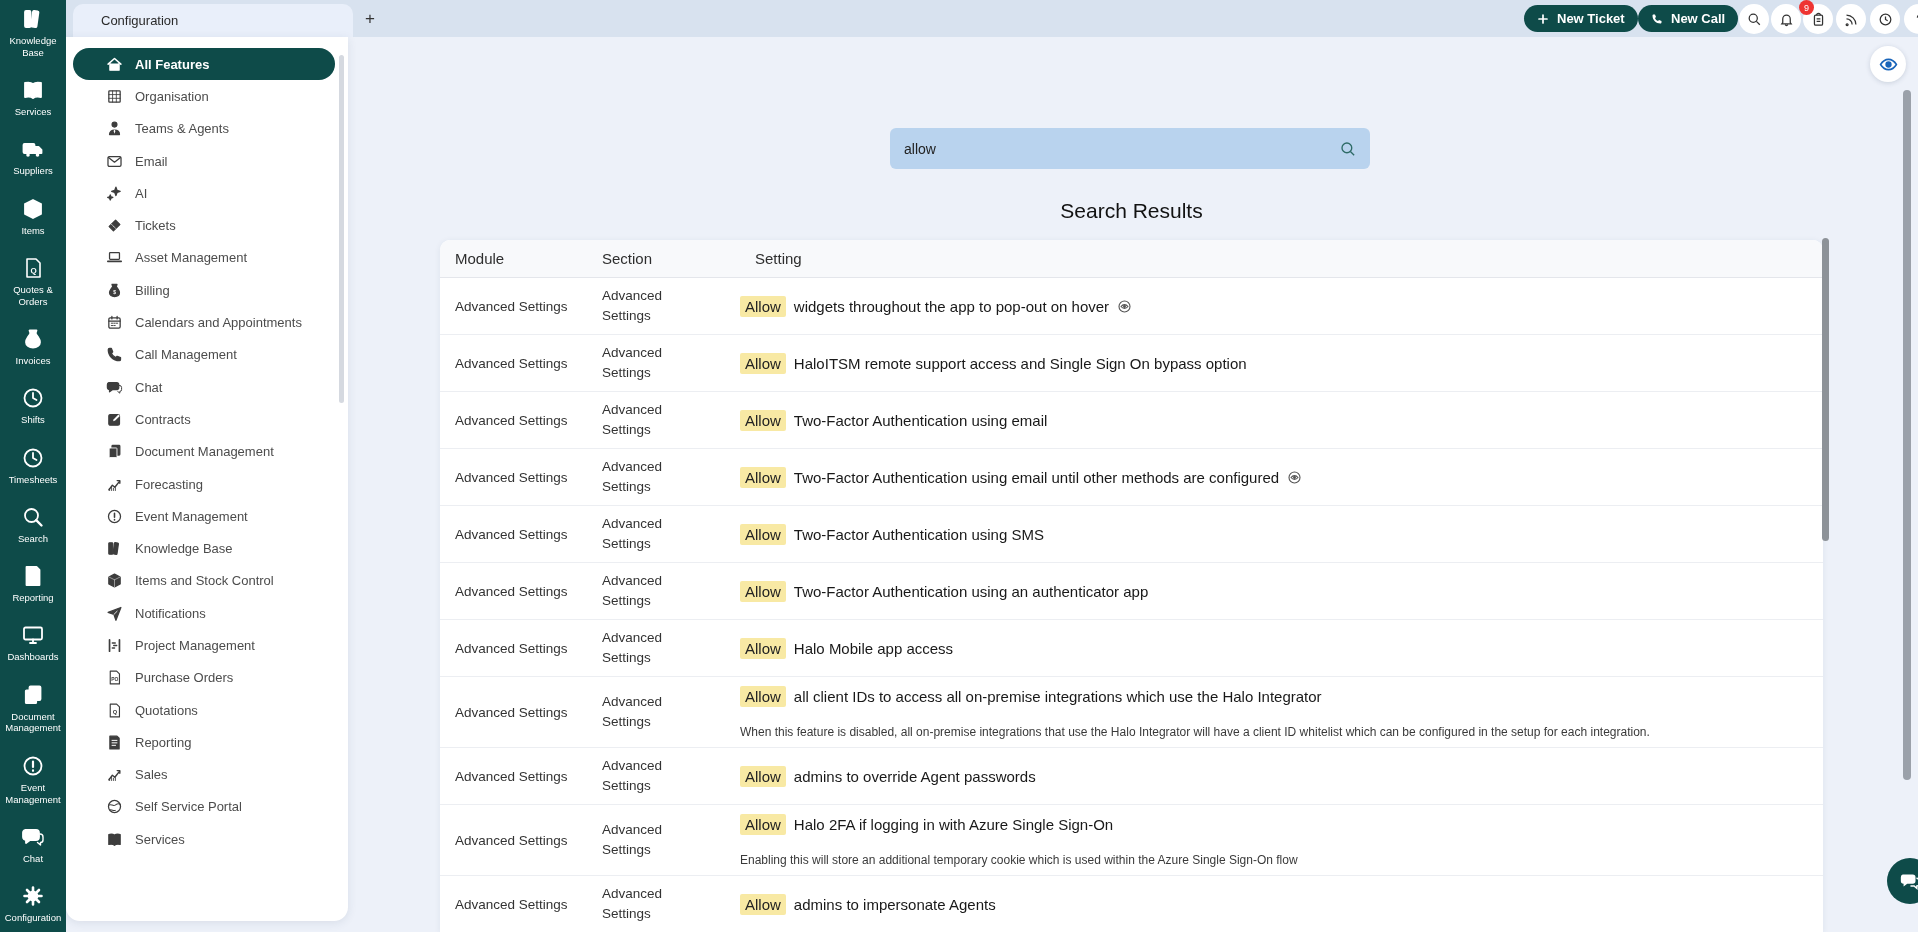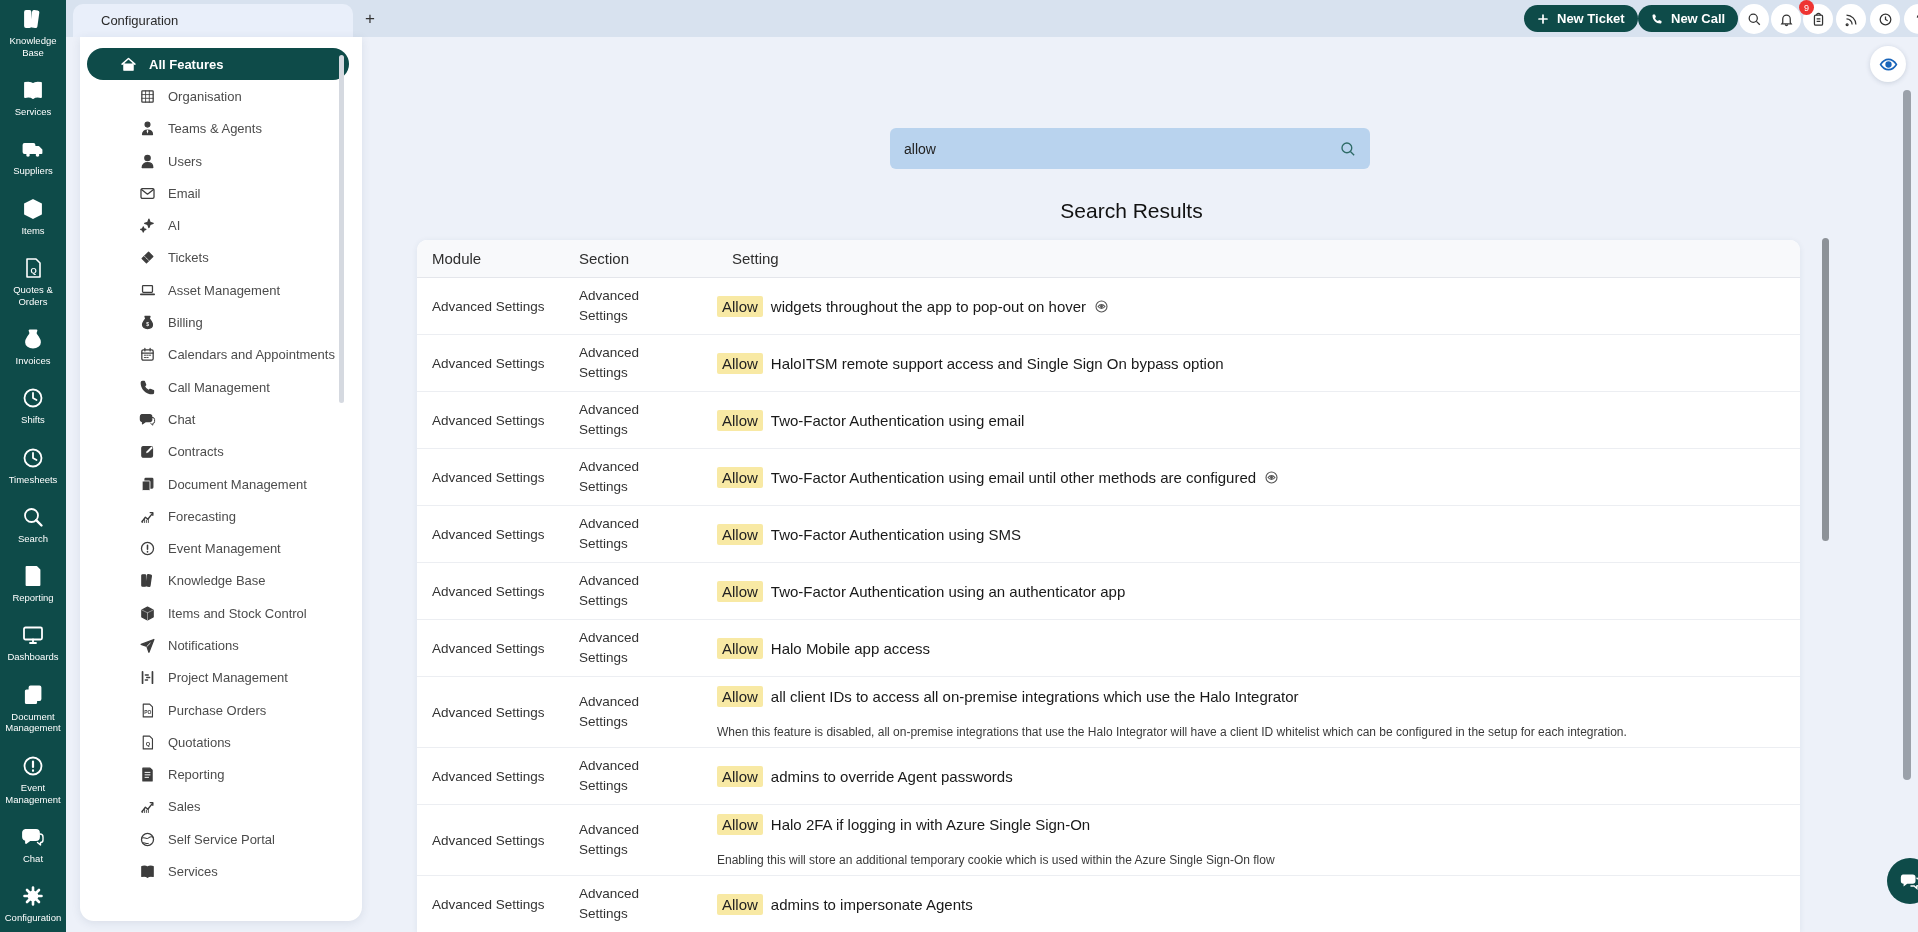--- a/index.html
+++ b/index.html
@@ -32,26 +32,26 @@
   .pill svg { width:12px; height:12px; }
   .cbtn { position:absolute; top:4px; width:30px; height:30px; border-radius:50%;
     background:#fff; display:flex; align-items:center; justify-content:center;
     cursor:pointer; }
   .cbtn svg { width:15px; height:15px; stroke:#333; fill:none; stroke-width:2; }
   .badge { position:absolute; left:1733px; top:0; min-width:15px; height:15px;
     border-radius:8px; background:var(--badge,#ee3432); color:#fff; font-size:9px;
     display:flex; align-items:center; justify-content:center; z-index:12; }
 
   
-  .panel { position:fixed; left:80px; top:37px; width:282px; height:884px;
+  .panel { position:fixed; left:66px; top:37px; width:282px; height:884px;
     background:#fff; border-radius:0 0 14px 14px;
     box-shadow:0 2px 10px rgba(40,60,90,.10); z-index:20; overflow:hidden; }
   .menu { list-style:none; padding-top:11px; }
   .menu li { height:32.3px; display:flex; align-items:center; gap:12px;
-    padding-left:59px; font-size:13px; color:#4c4c4c; cursor:pointer;
+    padding-left:40px; font-size:13px; color:#4c4c4c; cursor:pointer;
     white-space:nowrap; }
   .menu li .mic { width:17px; height:17px; color:#3d3d3d; flex:none; }
   .menu li.active { background:var(--accent,#0e4b49); color:#fff; font-weight:700;
     border-radius:18px; margin:0 13px 0 7px; padding-left:33px; }
   .menu li.active .mic { color:#fff; }
   .panel-scroll { position:fixed; left:339px; top:55px; width:5px; height:348px;
     border-radius:3px; background:#d5d9e0; z-index:21; cursor:pointer; }
 
   
   .searchbox { position:fixed; left:890px; top:128px; width:480px; height:41px;
@@ -59,21 +59,21 @@
     display:flex; align-items:center; }
   .searchbox input { flex:1; background:transparent; border:none; outline:none;
     font-size:14px; color:#222; padding-left:14px;
     font-family:"Liberation Sans",sans-serif; }
   .searchbox .sic { width:18px; height:18px; margin-right:13px; color:#2e6b67;
     cursor:pointer; }
 
   .results-title { position:fixed; left:440px; top:199px; width:1383px;
     text-align:center; font-size:21px; font-weight:500; color:#121212; }
 
-  .card { position:fixed; left:417px; top:240px; width:1383px; height:692px;
+  .card { position:fixed; left:440px; top:240px; width:1383px; height:692px;
     background:#fff; border-radius:10px 10px 0 0;
     box-shadow:0 1px 6px rgba(40,60,90,.08); overflow:hidden; }
   .trow { display:grid; grid-template-columns:162px 138px 1fr; align-items:center; }
   .thead { height:38px; background:#f8f9fb; border-bottom:1px solid #e4e6eb;
     font-size:15px; font-weight:500; color:#2e2e2e; }
   .thead > div { padding-left:15px; }
   .thead > div:nth-child(2), .tr > .c-section { padding-left:0; }
   .tr { min-height:57px; border-bottom:1px solid #eceef2; font-size:13.5px;
     color:#333; cursor:pointer; }
   .tr.has-desc { min-height:71px; }
@@ -295,27 +295,20 @@
       <li>
         <span class="mic"><svg viewBox="0 0 24 24" fill="none" stroke="currentColor" stroke-width="1.8" stroke-linecap="round" stroke-linejoin="round" width="100%" height="100%">
             <circle cx="12" cy="6.5" r="3.4" fill="currentColor"></circle>
             <path d="M5 20.5c0-4.2 3.1-6.3 7-6.3s7 2.1 7 6.3z" fill="currentColor"></path>
             <path d="M12 13.5l-1.3 2 1.3 4 1.3-4z" fill="#fff" stroke="none"></path>
           </svg></span>
                   <span>Teams &amp; Agents</span>
       </li>
       <li>
         <span class="mic"><svg viewBox="0 0 24 24" fill="none" stroke="currentColor" stroke-width="1.8" stroke-linecap="round" stroke-linejoin="round" width="100%" height="100%">
-            <circle cx="12" cy="7" r="3.8" fill="currentColor"></circle>
-            <path d="M4.5 20.5c0-4.5 3.4-6.8 7.5-6.8s7.5 2.3 7.5 6.8z" fill="currentColor"></path>
-          </svg></span>
-                  <span>Users</span>
-      </li>
-      <li>
-        <span class="mic"><svg viewBox="0 0 24 24" fill="none" stroke="currentColor" stroke-width="1.8" stroke-linecap="round" stroke-linejoin="round" width="100%" height="100%">
             <rect x="2.8" y="5" width="18.4" height="14" rx="2"></rect>
             <path d="M3.5 6.2L12 13l8.5-6.8"></path>
           </svg></span>
                   <span>Email</span>
       </li>
       <li>
         <span class="mic"><svg viewBox="0 0 24 24" fill="none" stroke="currentColor" stroke-width="1.8" stroke-linecap="round" stroke-linejoin="round" width="100%" height="100%">
             <path d="M14 3l1.6 4.4L20 9l-4.4 1.6L14 15l-1.6-4.4L8 9l4.4-1.6z" fill="currentColor"></path>
             <path d="M6 14l1 2.6L9.6 17.6 7 18.6 6 21.2 5 18.6 2.4 17.6 5 16.6z" fill="currentColor"></path>
           </svg></span>

